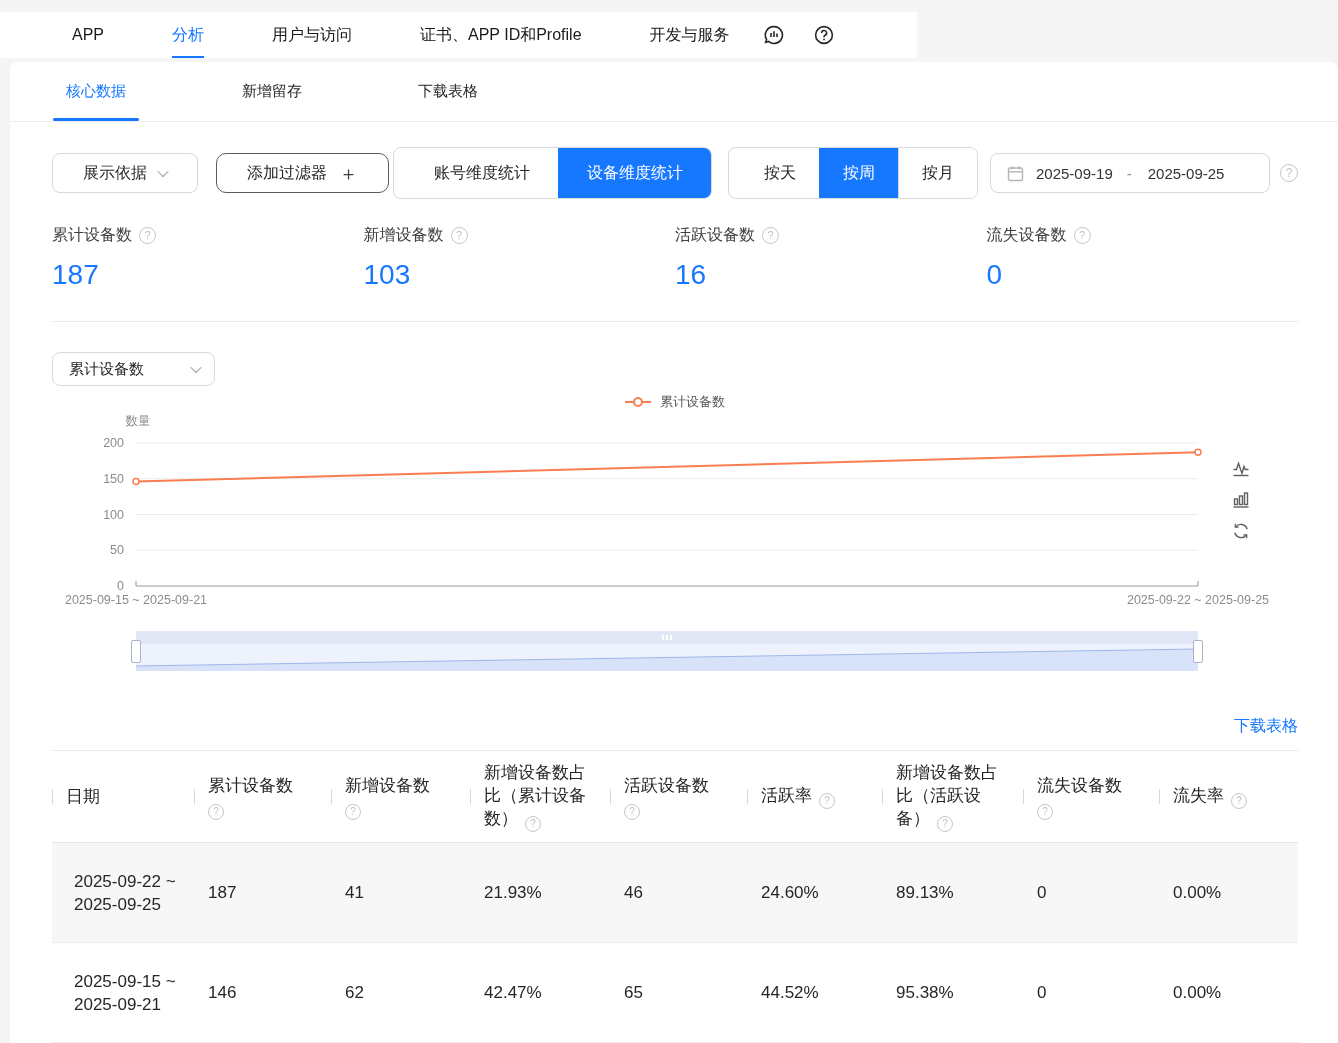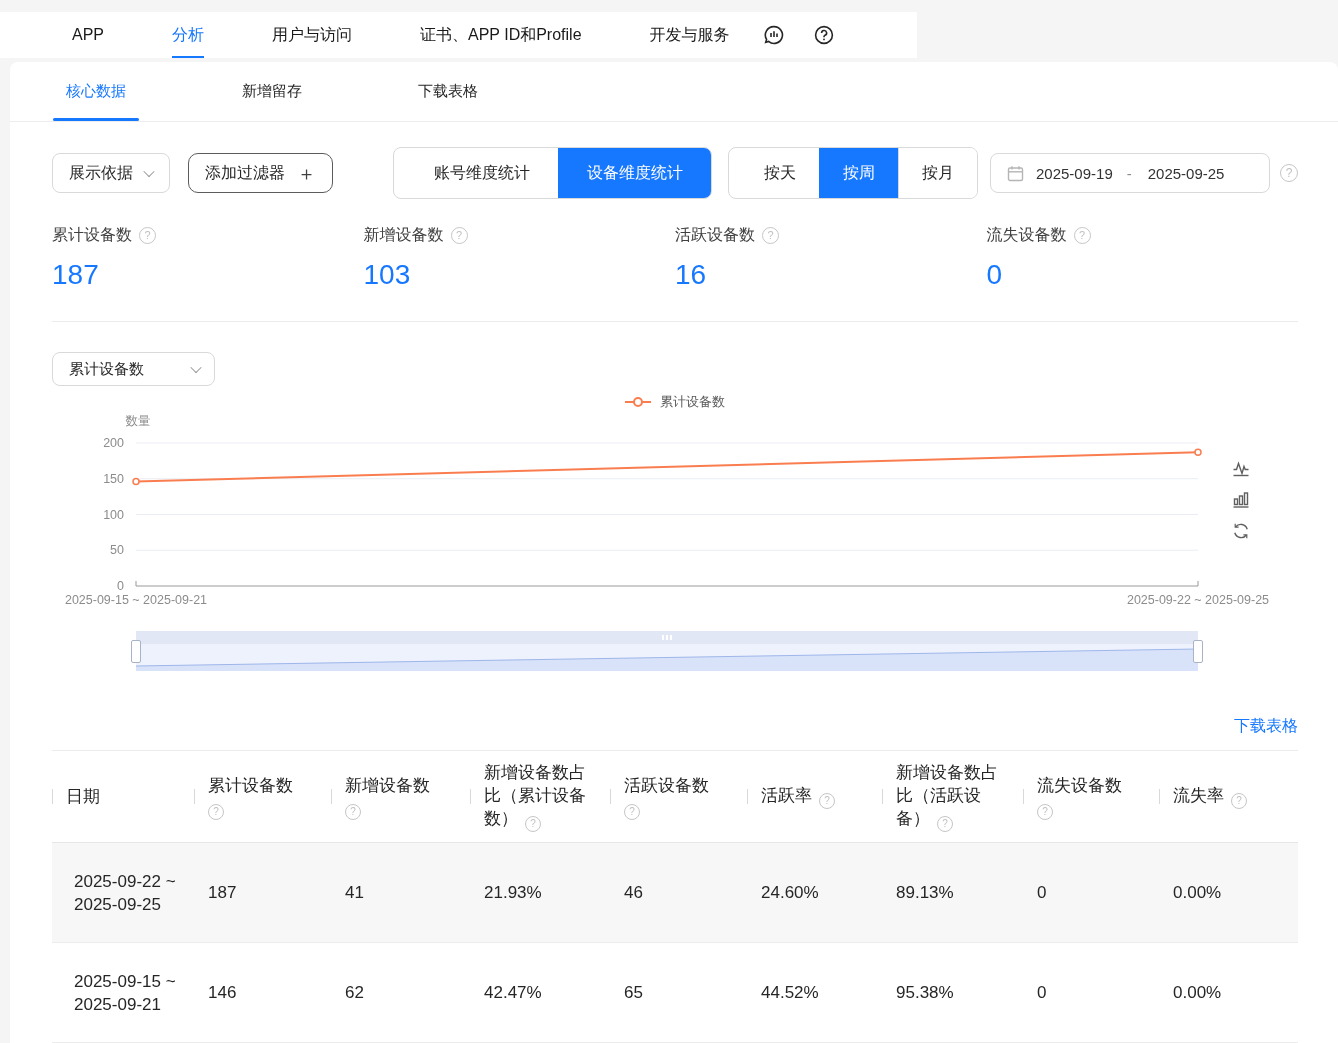--- a/index.html
+++ b/index.html
@@ -28,21 +28,21 @@
   
   .card{position:absolute;top:62px;left:10px;width:1328px;height:981px;background:#fff;border-radius:8px 8px 0 0;}
   .tabbar{display:flex;align-items:center;gap:116px;padding-left:56px;height:60px;border-bottom:1px solid #ededed;}
   .tab{font-size:15px;color:var(--txt);height:100%;display:flex;align-items:center;position:relative;cursor:pointer;}
   .tab.active{color:var(--accent);}
   .tab.active::after{content:'';position:absolute;left:-13px;right:-13px;bottom:0;height:3px;background:var(--accent);border-radius:2px;}
   .content{padding:0 40px 0 42px;}
 
   
   .filter-row{margin-top:31px;display:flex;align-items:center;height:40px;}
-  .btn{height:40px;border:1px solid var(--border);border-radius:8px;background:#fff;display:inline-flex;align-items:center;padding:0 16px;font-size:16px;color:var(--txt);cursor:pointer;font-family:inherit;}
+  .btn{height:40px;border:1px solid var(--border);border-radius:8px;background:#fff;display:inline-flex;align-items:center;padding:0 30px;font-size:16px;color:var(--txt);cursor:pointer;font-family:inherit;}
   .btn .lbl{margin-right:12px;}
   .btn.add-filter{border-color:#5c5c5c;border-radius:10px;margin-left:18px;}
   .plus{font-size:19px;color:#404040;line-height:1;}
   .chev{width:8px;height:8px;border-right:1.5px solid #9a9a9a;border-bottom:1.5px solid #9a9a9a;transform:rotate(45deg) translate(-1px,-1px);}
   .flex-spacer{flex:1;}
   .seg{display:inline-flex;border:1px solid var(--border);border-radius:8px;overflow:hidden;height:52px;background:#fff;padding-left:12px;}
   .seg + .seg{margin-left:16px;}
   .seg-item{display:flex;align-items:center;font-size:16px;color:var(--txt);background:#fff;cursor:pointer;white-space:nowrap;}
   .seg-item + .seg-item{border-left:1px solid var(--border);}
   .seg.dim .seg-item{padding:0 28px;}

